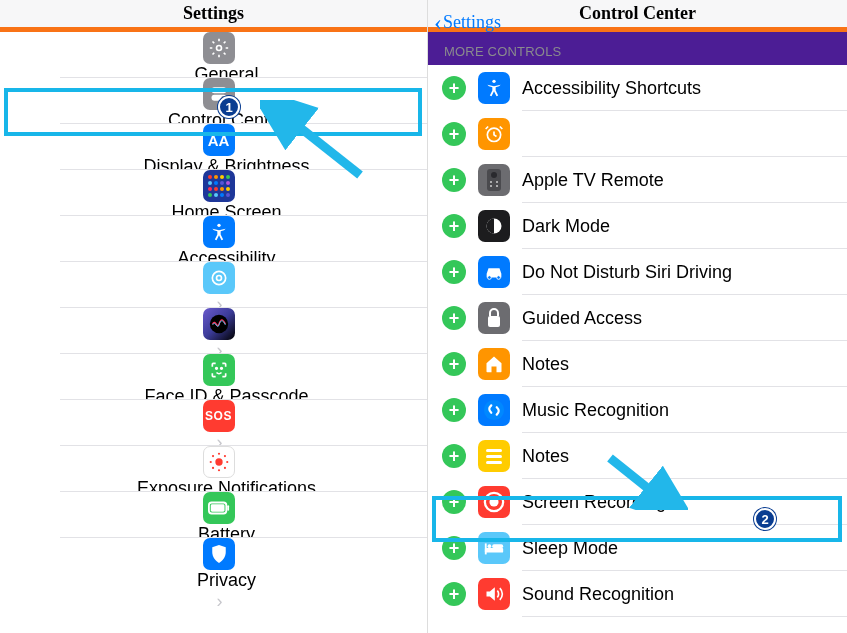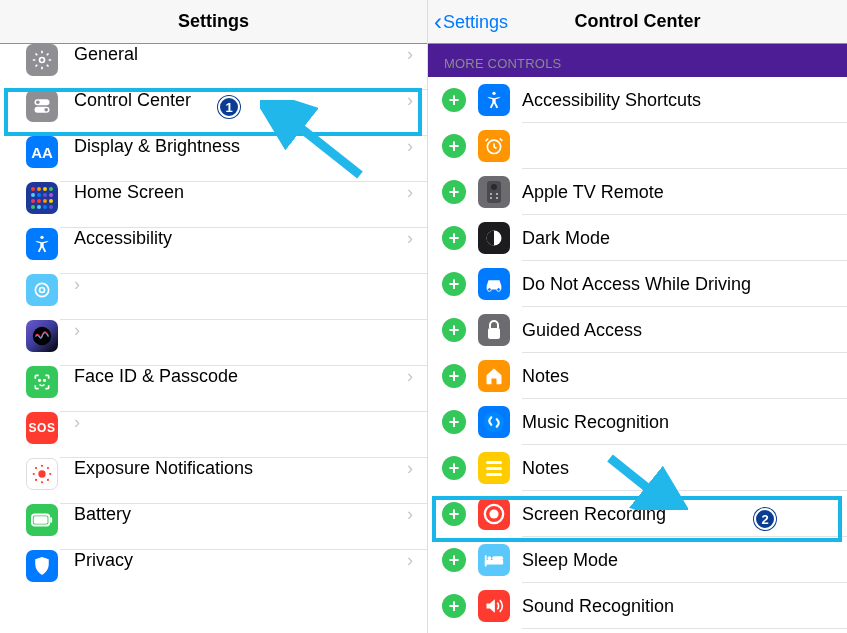--- a/index.html
+++ b/index.html
@@ -15,27 +15,28 @@
     flex: 1;
     height: 100%;
     overflow: hidden;
     position: relative;
   }
   .pane-left { flex: 0 0 427px; }
   .pane-right { flex: 1; border-left: 1px solid #ddd; }
 
   
   .header {
-    height: 44px;
+    height: 32px;
     position: relative;
     display: flex;
     align-items: center;
     justify-content: center;
-    border-bottom: 1px solid #f97316;
+    border-bottom: 5px solid #f97316;
     background: #f7f7f8;
+    font-family: Liberation Serif, serif;
   }
   .header-title {
     font-size: 18px;
     font-weight: 600;
     color: #000;
   }
   .back-btn {
     position: absolute;
     left: 6px;
     top: 0;
@@ -59,24 +60,26 @@
     color: #8a8a8e;
     letter-spacing: 0.2px;
     text-transform: uppercase;
     background: #4c1d95;
   }
 
   
   .list { }
   .row {
     display: flex;
+    align-items: center;
     height: 46px;
     padding-left: 26px;
     position: relative;
     background: #fff;
+    flex-direction: column;
   }
   .row::after {
     content: "";
     position: absolute;
     left: 60px;
     right: 0;
     bottom: 0;
     height: 1px;
     background: #e2e2e6;
   }
@@ -393,21 +396,21 @@
       </div>
       <div class="rowc">
         <div class="add-btn">+</div>
         <div class="row-icon bg-blue">
           <svg width="22" height="16" viewBox="0 0 24 16" fill="#fff">
             <path d="M4 10l2-6h12l2 6v4H4z"></path>
             <circle cx="7" cy="14" r="2" fill="#007aff" stroke="#fff"></circle>
             <circle cx="17" cy="14" r="2" fill="#007aff" stroke="#fff"></circle>
           </svg>
         </div>
-        <div class="row-label">Do Not Access While Driving</div>
+        <div class="row-label">Do Not Disturb Siri Driving</div>
       </div>
       <div class="rowc">
         <div class="add-btn">+</div>
         <div class="row-icon bg-sysgray">
           <svg width="16" height="20" viewBox="0 0 16 20" fill="#fff">
             <rect x="2" y="8" width="12" height="11" rx="2"></rect>
             <path d="M4 8V5a4 4 0 018 0v3" fill="none" stroke="#fff" stroke-width="2"></path>
           </svg>
         </div>
         <div class="row-label">Guided Access</div>

